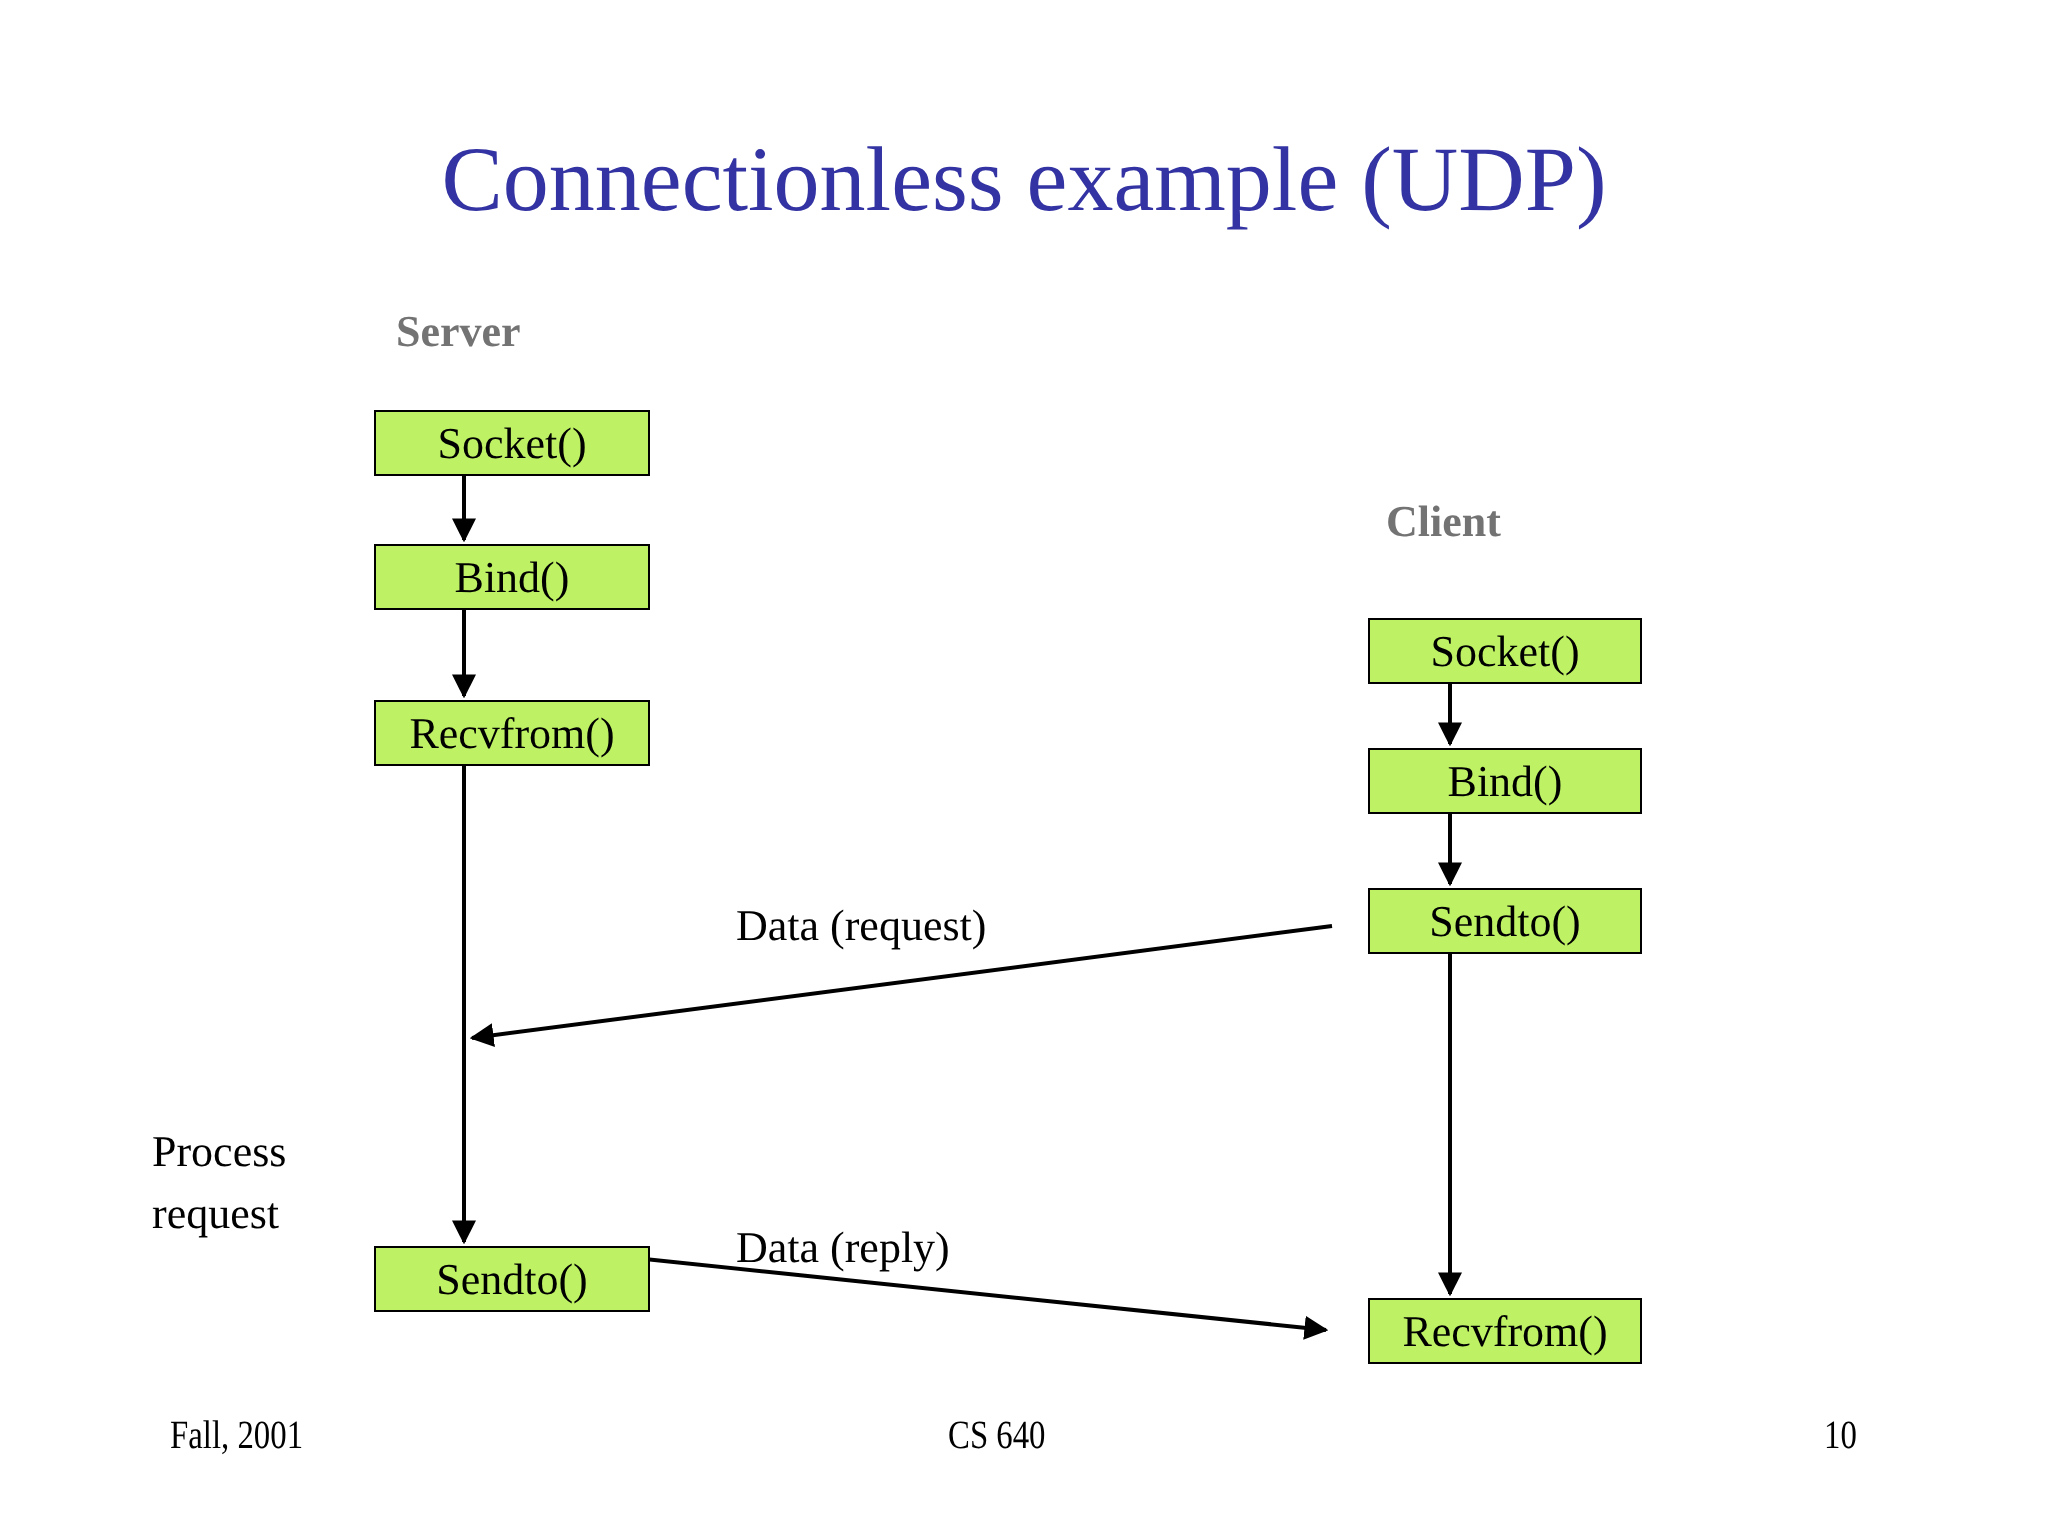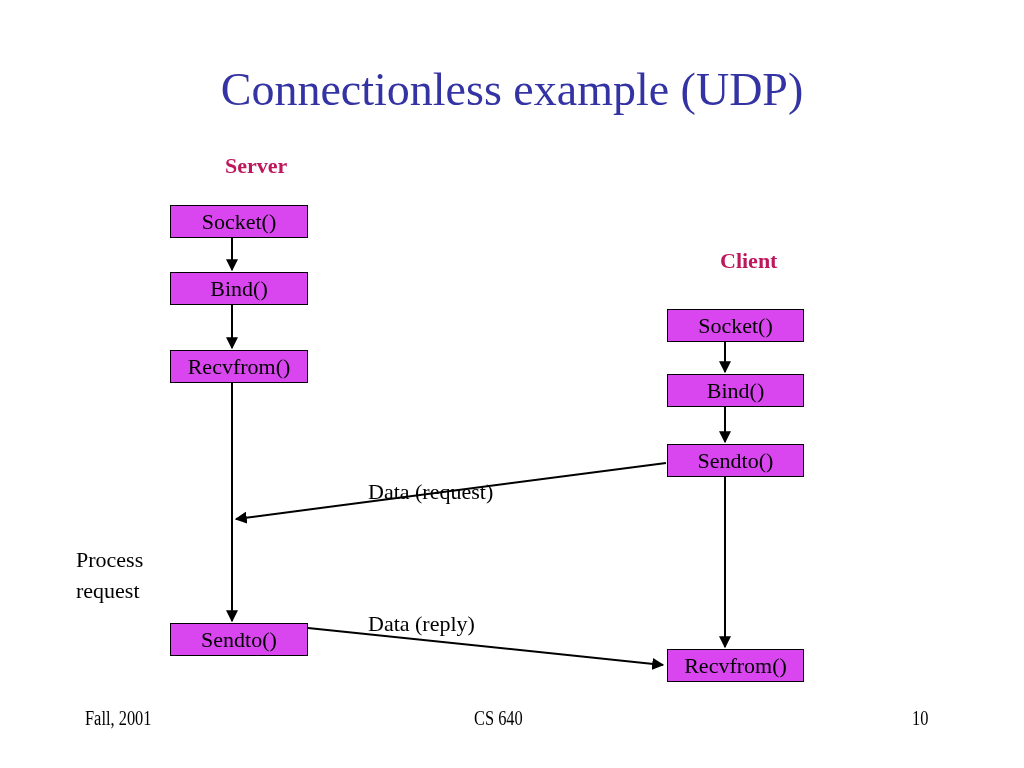--- a/index.html
+++ b/index.html
@@ -27,36 +27,36 @@
     line-height: 56px;
     color: #3333A3;
     white-space: nowrap;
   }
   .col-label {
     position: absolute;
     font-family: "Liberation Serif", "DejaVu Serif", serif;
     font-weight: bold;
     font-size: 22px;
     line-height: 24px;
-    color: #be185d;
+    color: #737373;
     white-space: nowrap;
-    margin-left: 27px;
   }
   .node-box {
     position: absolute;
     box-sizing: border-box;
     border: 1px solid #000000;
-    background: #d946ef;
+    background: #bef264;
     font-family: "Liberation Serif", "DejaVu Serif", serif;
     font-size: 22px;
     color: #000000;
     display: flex;
     align-items: center;
     justify-content: center;
     white-space: nowrap;
+    margin-left: 17px;
   }
   .note-text {
     position: absolute;
     font-family: "Liberation Serif", "DejaVu Serif", serif;
     font-size: 22px;
     line-height: 31px;
     color: #000000;
     white-space: pre-line;
   }
   .msg-label {
@@ -138,23 +138,23 @@
   <div class="node-box" style="left:667px; top:374px; width:137px; height:33px;">
     <span>Bind()</span>
   </div>
   <div class="node-box" style="left:667px; top:444px; width:137px; height:33px;">
     <span>Sendto()</span>
   </div>
   <div class="node-box" style="left:667px; top:649px; width:137px; height:33px;">
     <span>Recvfrom()</span>
   </div>
 
-  <div class="note-text" style="left:76px; top:544px;">Process
+  <div class="note-text" style="left:76px; top:560px;">Process
 request</div>
 
-  <div class="msg-label" style="left:368px; top:450px;margin-top:29px;">Data (request)</div>
+  <div class="msg-label" style="left:368px; top:450px;">Data (request)</div>
   <div class="msg-label" style="left:368px; top:611px;">Data (reply)</div>
 
   <div class="footer-item" id="footer-left">Fall, 2001</div>
   <div class="footer-item" id="footer-center">CS 640</div>
   <div class="footer-item" id="footer-right">10</div>
 
 </div>
 
 </body></html>

